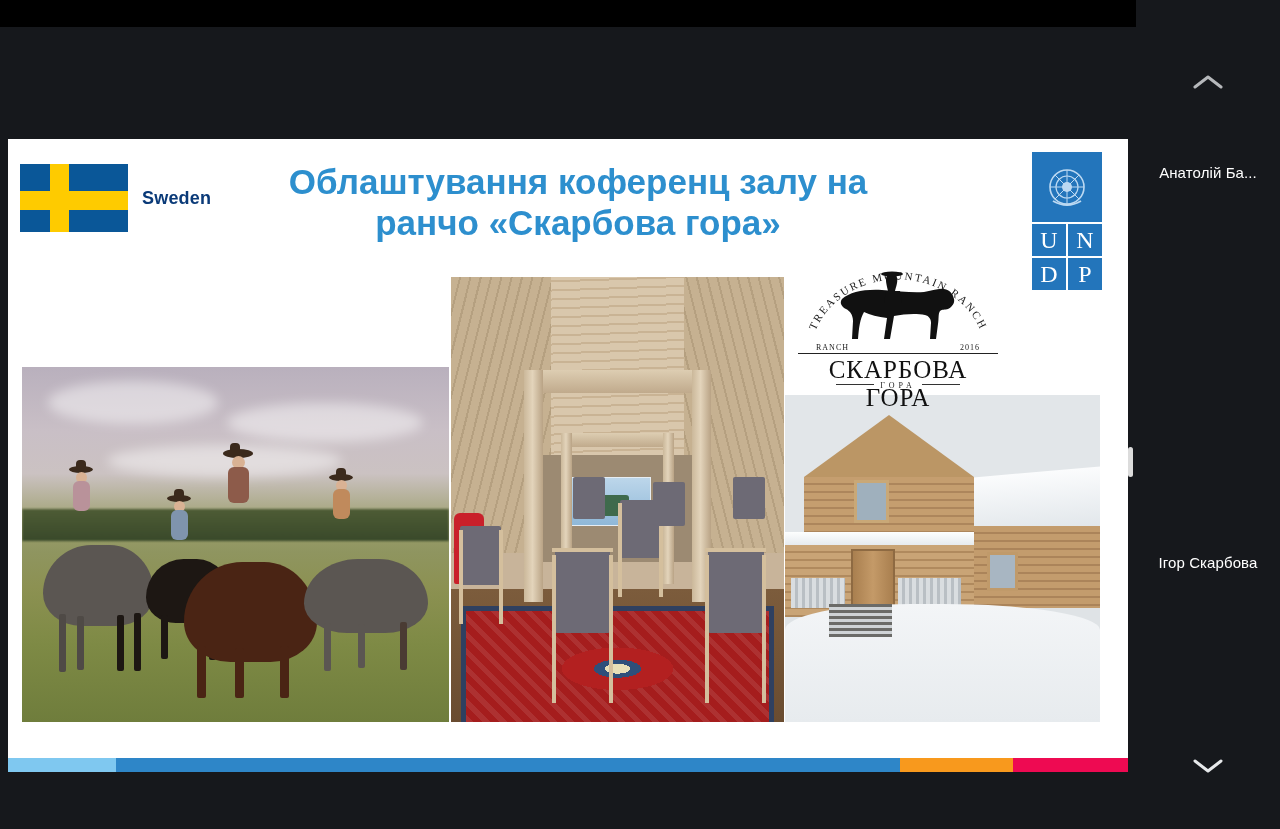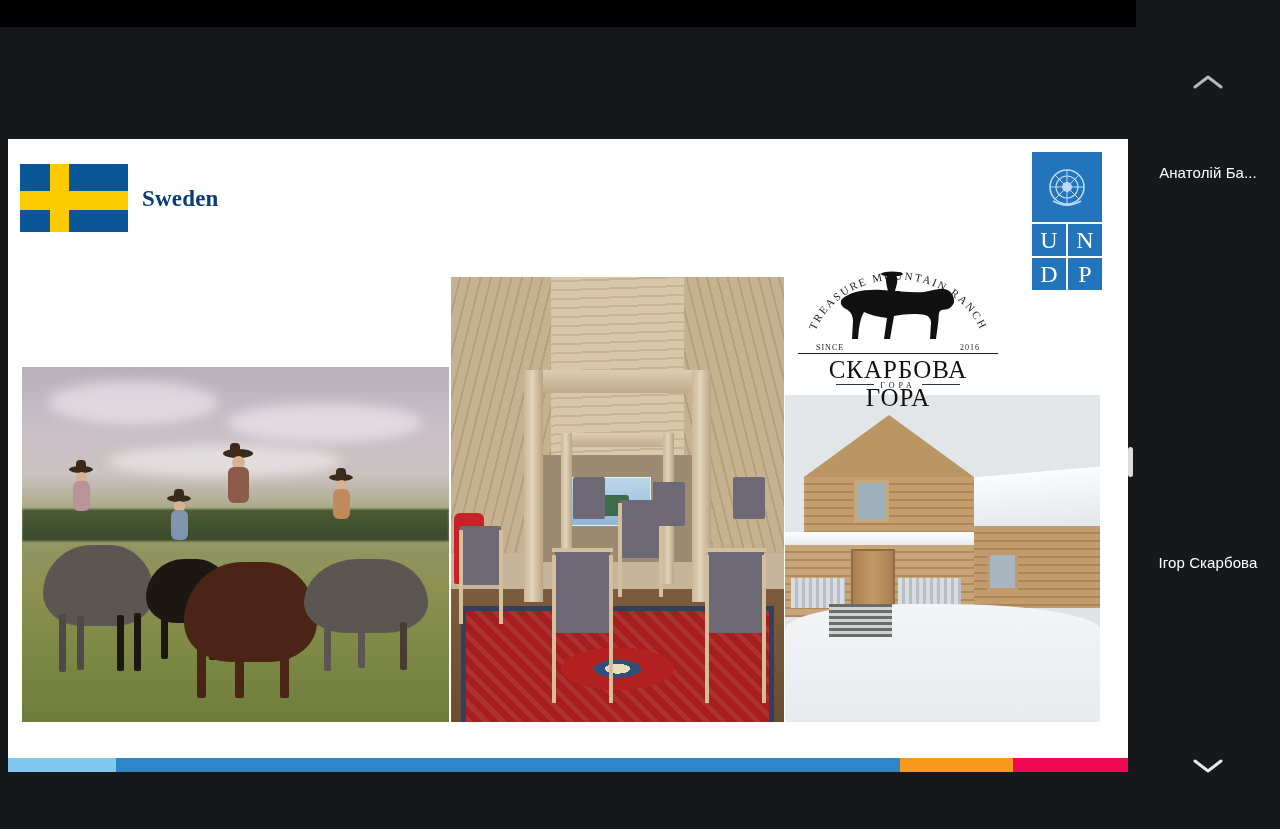--- a/index.html
+++ b/index.html
@@ -24,21 +24,21 @@
     position:absolute; left:8px; top:112px; width:1120px; height:633px;
     background:#ffffff; overflow:hidden;
   }
 
   
   .sweden { position:absolute; left:12px; top:25px; display:flex; align-items:center; gap:14px; }
   .swe-flag { position:relative; width:108px; height:68px; background:#0a5798; }
   .swe-flag .vbar { position:absolute; left:30px; top:0; width:19px; height:100%; background:#fecb00; }
   .swe-flag .hbar { position:absolute; left:0; top:27px; width:100%; height:19px; background:#fecb00; }
   .swe-text { color:#0a3a78; line-height:1; }
-  .swe-text .t1 { font-size:23px; font-weight:700; letter-spacing:.2px;font-family:Liberation Serif, serif; }
+  .swe-text .t1 { font-size:18px; font-weight:700; letter-spacing:.2px; }
   .swe-text .t2 { font-size:35px; font-weight:700; margin-top:3px; letter-spacing:-.3px; }
 
   
   .slide-title {
     position:absolute; left:260px; top:22px; width:620px; text-align:center;
     color:#2d8fce; font-size:35px; font-weight:700; line-height:1.18;
   }
 
   
   .undp { position:absolute; left:1024px; top:13px; width:70px; }
@@ -182,20 +182,21 @@
       <div class="sweden">
         <div class="swe-flag">
           <div class="vbar"></div>
             <div class="hbar"></div>
         </div>
         <div class="swe-text">
           <div class="t1">Sweden</div>
         </div>
       </div>
 
+      <div class="slide-title">Облаштування коференц залу на ранчо «Скарбова гора»</div>
 
       <div class="undp">
         <div class="emb">
           <svg width="52" height="52" viewBox="0 0 52 52" aria-hidden="true">
             <circle cx="26" cy="26" r="17" fill="none" stroke="#bcd9f2" stroke-width="1.6"></circle>
             <circle cx="26" cy="26" r="11" fill="none" stroke="#bcd9f2" stroke-width="1.2"></circle>
             <circle cx="26" cy="26" r="5" fill="#bcd9f2"></circle>
             <path d="M26 9 L26 43 M9 26 L43 26 M14 14 L38 38 M38 14 L14 38" stroke="#bcd9f2" stroke-width="1"></path>
             <path d="M12 40 Q26 48 40 40" fill="none" stroke="#bcd9f2" stroke-width="2"></path>
           </svg>
@@ -343,21 +344,21 @@
         <svg class="silh" viewBox="0 0 145 78" aria-hidden="true">
           <path fill="#111" d="M16,30 C24,23 38,20 56,21 C72,22 86,24 98,23 C106,22 112,19 118,20
             C124,21 127,25 128,30 C129,34 126,38 122,40 C119,41 116,40 114,42 C112,45 113,50 112,55
             L110,70 L104,70 L105,54 C105,50 103,47 99,46 C90,44 78,45 68,47 L64,70 L58,70 L61,49
             C52,48 44,46 38,43 C34,50 33,58 32,70 L26,70 L27,52 C27,46 24,42 20,40 C16,38 13,34 16,30 Z"></path>
           <path fill="#111" d="M62,6 C66,4 70,5 71,9 C72,13 70,18 69,22 L62,22 C61,17 58,8 62,6 Z"></path>
           <ellipse cx="66" cy="5" rx="11" ry="2.6" fill="#111"></ellipse>
           <path fill="#111" d="M60,22 L74,22 L76,34 L58,34 Z"></path>
         </svg>
         <div class="since">
-          <span>SINCE</span>
+          <span>RANCH</span>
           <span>2016</span>
         </div>
         <div class="name">СКАРБОВА ГОРА</div>
         <div class="sub"><span>ГОРА</span></div>
       </div>
 
       <div class="colorbar">
         <span style="width:9.6%;background:#7fc8f0"></span>
         <span style="width:70%;background:#2e86c8"></span>
         <span style="width:10.1%;background:#f8991d"></span>

